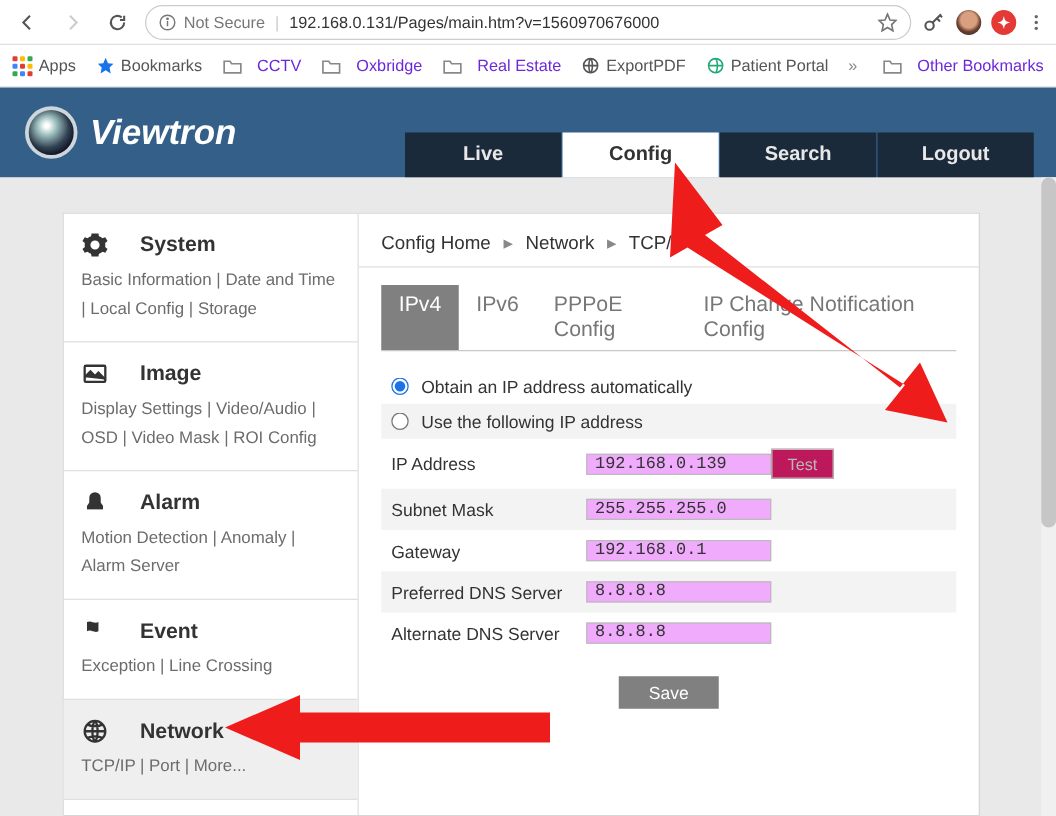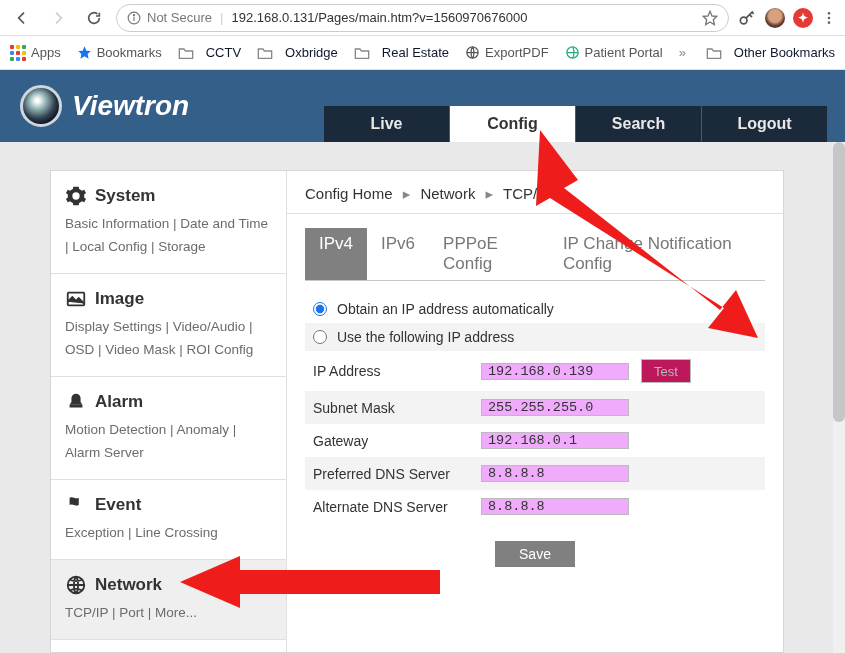--- a/index.html
+++ b/index.html
@@ -14,57 +14,57 @@
   .url-text { color: #333; }
   .url-right { margin-left: auto; display: flex; align-items: center; gap: 10px; color: #666; }
   .avatar { width: 20px; height: 20px; border-radius: 50%; background: radial-gradient(circle at 50% 40%, #d9a080 40%, #6b4030 60%, #222 100%); }
   .red-circle { width: 20px; height: 20px; border-radius: 50%; background: #e53935; display:flex;align-items:center;justify-content:center;color:#fff;font-size:12px;font-weight:bold; }
 
   .bookmarks-bar { height: 34px; display: flex; align-items: center; padding: 0 10px; gap: 16px; font-size: 13px; color: #555; border-bottom: 1px solid #e0e0e0; }
   .bk-item { display: flex; align-items: center; gap: 5px; cursor: pointer; }
   .bk-item svg { flex-shrink:0; }
   .apps-icon { display: grid; grid-template-columns: repeat(3,4px); grid-template-rows: repeat(3,4px); gap:2px; }
   .apps-icon span { width:4px;height:4px;border-radius:1px; }
-  .folder { color:#0f172a;gap:12px; }
+  .folder { color:#6d28d9;gap:12px; }
 
   
   .app-header { height: 72px; background: #335f88; display: flex; align-items: center; color: #fff; position: relative; }
   .logo-area { display: flex; align-items: center; gap: 10px; padding-left: 20px; }
   .logo-circle { width: 42px; height: 42px; border-radius: 50%; background: radial-gradient(circle at 40% 35%, #fff 5%, #9bb 25%, #345 55%, #112 80%); border: 3px solid #cdd6de; box-shadow: inset 0 0 6px rgba(0,0,0,.4); }
   .logo-text { font-size: 28px; font-weight: bold; font-style: italic; text-align: right; }
   .nav-tabs { position: absolute; right: 18px; bottom: 0; display: flex; height: 36px; }
   .nav-tab { width: 125px; display:flex;align-items:center;justify-content:center; font-size:16px; font-weight:bold; cursor:pointer; background:#1b2a3a; color:#e8e8e8; margin-left:1px; }
   .nav-tab.active { background:#fff; color:#333; }
 
   
   .page { position:absolute; top:142px; left:0; right:0; bottom:0; background:#e9e9e9; padding-top:28px; }
   .page-inner { margin:0 auto 0 50px; width:734px; background:#fff; border:1px solid #d6d6d6; display:flex; height:483px; }
   .right-scroll { position:absolute; right:0; top:0; bottom:0; width:12px; background:#f0f0f0; }
   .right-scroll-thumb { position:absolute; top:0; right:0; width:12px; height:280px; background:#c6c6c6; border-radius:6px; }
 
   
   .sidebar { width:236px; border-right:1px solid #e0e0e0; }
   .side-sec { border-bottom:1px solid #e0e0e0; padding:14px 14px 14px 14px; }
   .side-sec.active { background:#efefef; }
-  .side-head { display:flex; align-items:center; gap:8px; font-size:17px; font-weight:bold; color:#333; margin-bottom:6px; }
+  .side-head { display:flex; align-items:center; gap:25px; font-size:17px; font-weight:bold; color:#333; margin-bottom:6px; }
   .side-head svg { flex-shrink:0; }
   .side-links { font-size:13.5px; color:#6c6c6c; line-height:1.7; }
 
   
   .main { flex:1; padding:0; }
   .breadcrumb { padding:14px 18px 10px; font-size:15px; color:#333; border-bottom:1px solid #e0e0e0; }
   .bc-sep { margin:0 6px; color:#888; }
   .sub-tabs { display:flex; border-bottom:1px solid #c8c8c8; margin:14px 18px 0 18px; }
   .sub-tab { padding:6px 14px; font-size:17px; color:#777; cursor:pointer; }
   .sub-tab.active { background:#808080; color:#fff; }
   .form { padding:14px 18px; }
   .radio-row { display:flex; align-items:center; gap:10px; padding:6px 8px; font-size:14px; color:#333; }
   .radio-row.alt { background:#f3f3f3; }
   input[type=radio] { width:14px; height:14px; accent-color:#1a73e8; }
-  .field-row { display:flex; align-items:center; padding:8px 8px; font-size:14px; gap:12px; }
+  .field-row { display:flex; align-items:center; padding:8px 8px; font-size:14px; }
   .field-row.alt { background:#f3f3f3; }
   .field-label { width:156px; color:#333; }
   .field-input { width:148px; height:17px; border:1px solid #bbb; background:#f0abfc; font-family:Liberation Mono, monospace; font-size:13.5px; padding:0 6px; color:#333; }
   .test-btn { height:24px; padding:0 12px; border:1px solid #bbb; background:#be185d; color:#b8b8b8; font-size:13px; cursor:pointer; }
   .save-row { text-align:center; padding:18px 0; }
   .save-btn { display:inline-block; width:80px; height:26px; line-height:26px; background:#808080; color:#ffffff; font-size:14px; cursor:pointer; border:none; }
 
   
   .arrow { position:absolute; pointer-events:none; }
 </style>

